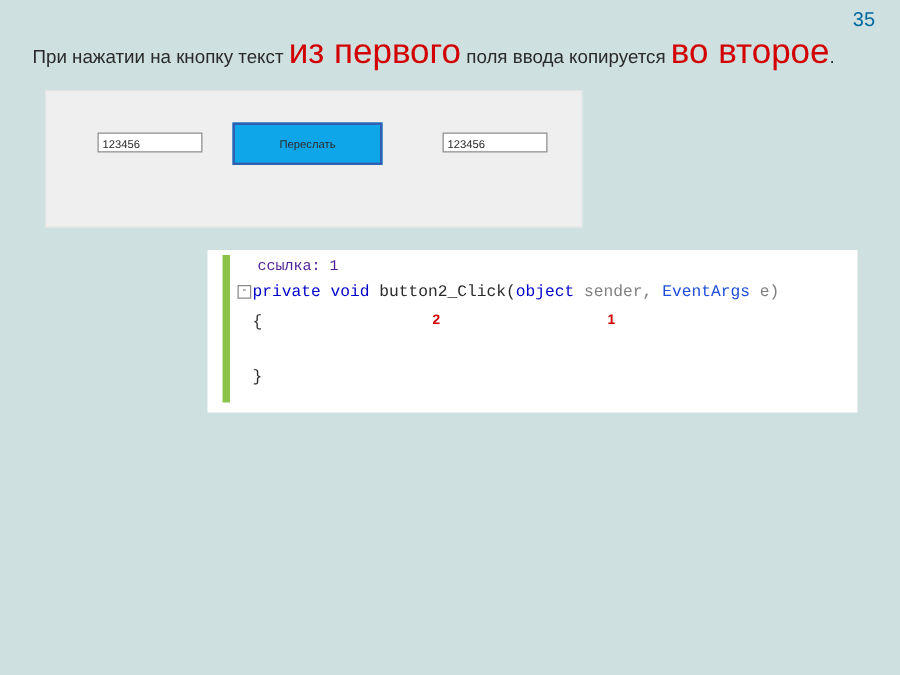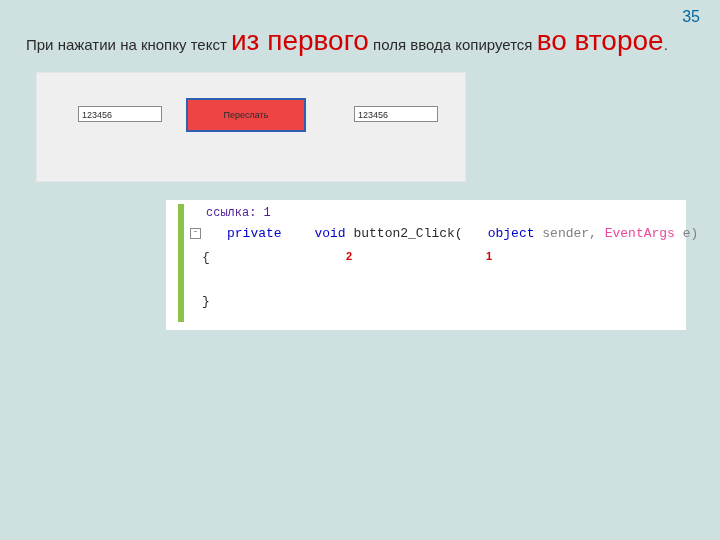--- a/index.html
+++ b/index.html
@@ -53,21 +53,21 @@
     box-sizing: border-box;
   }
   .tb1 { left: 42px; top: 34px; }
   .tb2 { left: 318px; top: 34px; }
   .btn-send {
     position: absolute;
     left: 150px;
     top: 26px;
     width: 120px;
     height: 34px;
-    background: #ef4444;
+    background: #0ea5e9;
     border: 2px solid #2f5fb0;
     font-size: 9px;
     text-align: center;
     line-height: 30px;
     box-sizing: border-box;
   }
 
   
   .editor {
     width: 520px;
@@ -108,22 +108,22 @@
   }
   .codeline {
     position: absolute;
     left: 36px;
     white-space: pre;
   }
   .l1  { top: 26px; }
   .l2  { top: 50px; color: #333; }
   .l3  { top: 72px; }
   .l4  { top: 94px; }
-  .kw  { color: #0000c8; padding-left: 25px; }
-  .typ { color: #ec4899; }
+  .kw  { color: #0000c8; }
+  .typ { color: #1d4ed8; }
   .par { color: #808080; }
   .cursor {
     display: inline-block;
     width: 1px;
     height: 14px;
     background: #000;
     vertical-align: -2px;
   }
   .red-num {
     position: absolute;

